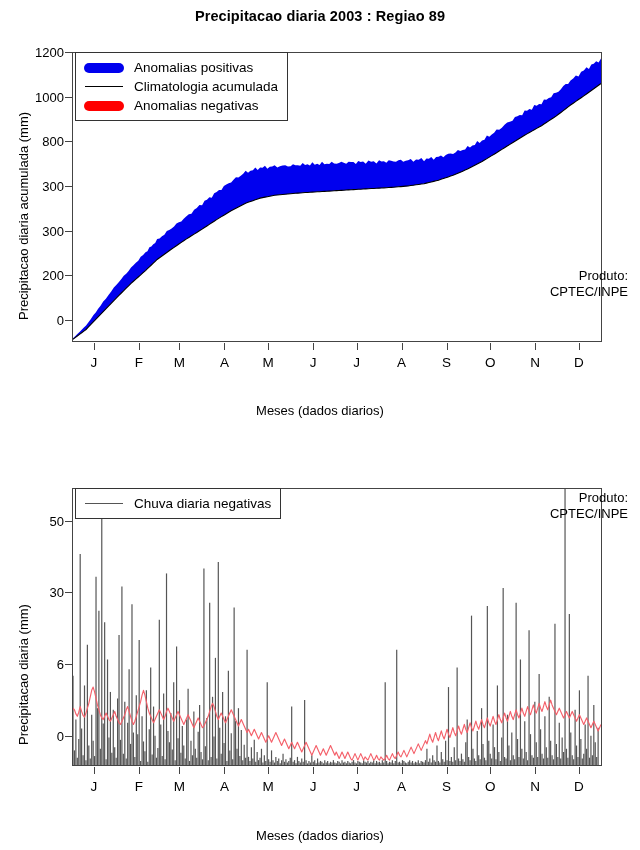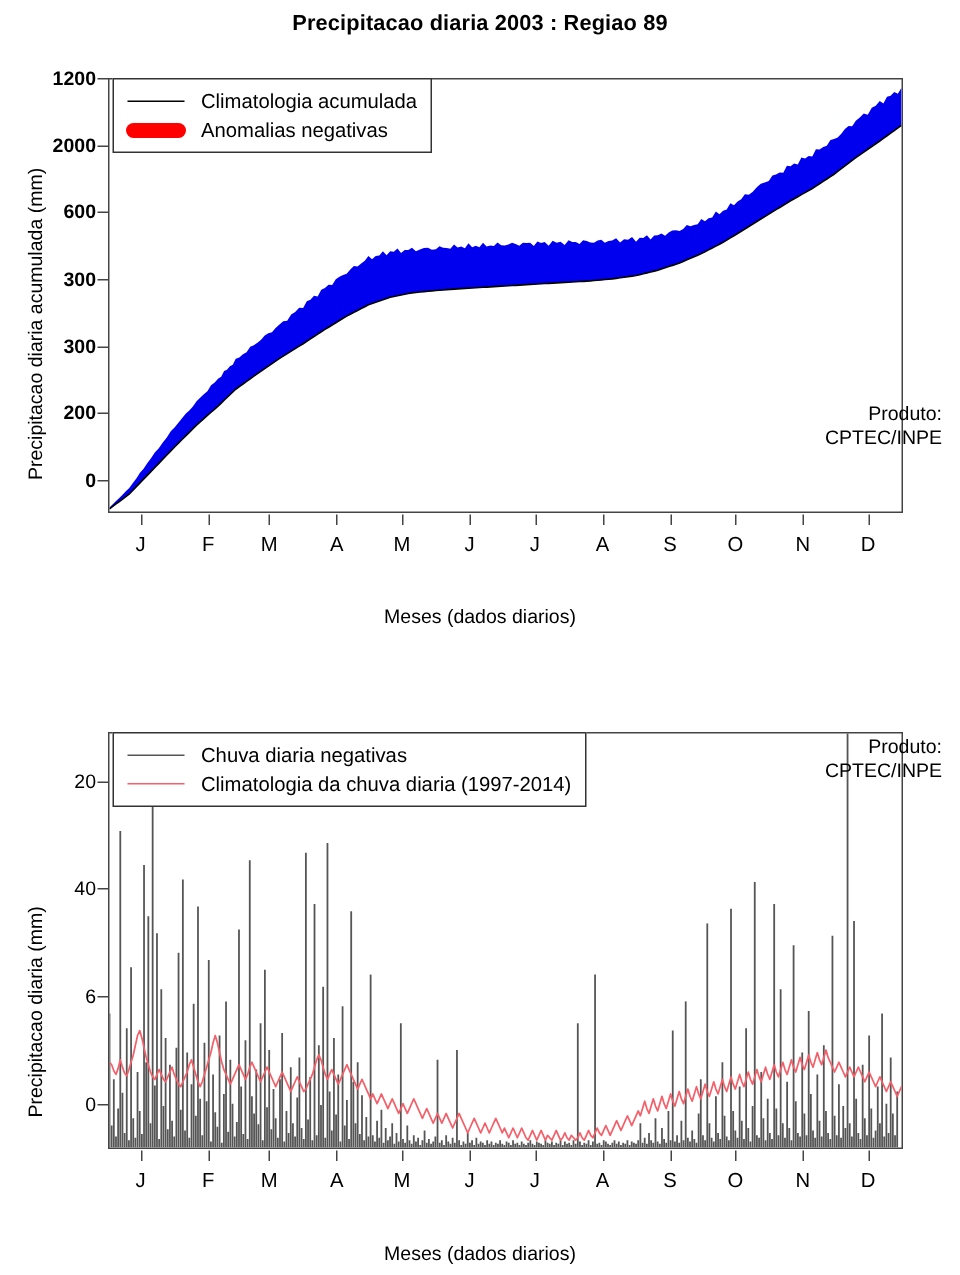--- a/index.html
+++ b/index.html
@@ -51,21 +51,21 @@
     line-height: 1;
     transform: translateY(-50%);
     white-space: nowrap;
   }
   .ytick-mark {
     position: absolute;
     height: 1px;
     background: #444;
     width: 7px;
   }
-  .ylabels-top  { position: absolute; left: 24px; top: 52px; width: 40px; height: 290px; font-weight: bold; }
+  .ylabels-top  { position: absolute; left: 24px; top: 52px; width: 40px; height: 290px; }
   .ylabels-bot  { position: absolute; left: 24px; top: 48px; width: 40px; height: 278px; }
   .yticks-top   { position: absolute; left: 65px; top: 52px; width: 7px; height: 290px; }
   .yticks-bot   { position: absolute; left: 65px; top: 48px; width: 7px; height: 278px; }
 
   .xticks { position: absolute; height: 8px; }
   #xticks-top { left: 72px; top: 343px; width: 530px; }
   #xticks-bot { left: 72px; top: 327px; width: 530px; }
   .xtick-mark { position: absolute; top: 0; width: 1px; height: 7px; background: #444; }
 
   .xlabels { position: absolute; height: 20px; }
@@ -155,22 +155,22 @@
 <div class="page">
 
   <div class="panel" id="panel-top">
 
     <div class="chart-title">Precipitacao diaria 2003 : Regiao 89</div>
 
     <div class="axis-title-y" id="ytitle-top">Precipitacao diaria acumulada (mm)</div>
 
     <div class="ylabels-top">
       <div class="ytick-label" style="top:0px">1200</div>
-      <div class="ytick-label" style="top:44.6px">2000</div>
-      <div class="ytick-label" style="top:89.2px">600</div>
+      <div class="ytick-label" style="top:44.6px">1000</div>
+      <div class="ytick-label" style="top:89.2px">800</div>
       <div class="ytick-label" style="top:133.8px">300</div>
       <div class="ytick-label" style="top:178.5px">300</div>
       <div class="ytick-label" style="top:223.1px">200</div>
       <div class="ytick-label" style="top:267.7px">0</div>
     </div>
     <div class="yticks-top">
       <div class="ytick-mark" style="top:0px"></div>
       <div class="ytick-mark" style="top:44.6px"></div>
       <div class="ytick-mark" style="top:89.2px"></div>
       <div class="ytick-mark" style="top:133.8px"></div>
@@ -182,20 +182,26 @@
     <div class="plotbox" id="plot-top">
       <svg class="svg-layer" viewBox="0 0 530 290" preserveAspectRatio="none">
         <g>
           <path id="band-path" fill="#0000ee" stroke="none" d="M0.00,287.32 L2.18,285.13 L4.37,283.02 L6.55,280.89 L8.74,278.73 L10.92,276.41 L13.10,274.47 L15.53,271.05 L17.96,267.78 L20.38,264.05 L22.81,261.22 L25.24,257.64 L27.66,254.45 L30.33,250.33 L33.00,247.58 L35.67,243.73 L38.34,240.27 L41.01,236.15 L43.68,233.48 L46.11,230.48 L48.53,227.45 L50.96,224.36 L53.39,222.22 L55.82,219.55 L58.24,215.99 L60.67,213.62 L63.10,211.26 L65.52,209.23 L67.95,205.24 L70.38,203.45 L72.80,200.70 L74.74,199.58 L76.68,195.68 L78.63,194.88 L80.57,192.50 L82.51,191.44 L84.45,187.41 L86.88,186.70 L89.30,184.48 L91.73,183.08 L94.16,179.33 L96.58,178.34 L99.01,176.65 L101.44,174.72 L103.86,171.80 L106.29,170.41 L108.72,169.67 L111.14,166.81 L113.57,164.71 L116.24,162.28 L118.91,161.94 L121.58,157.81 L124.25,156.06 L126.92,153.14 L129.59,153.33 L132.01,148.89 L134.44,147.83 L136.87,145.13 L139.29,145.65 L141.72,141.11 L144.15,139.93 L146.58,137.85 L149.00,137.97 L151.43,134.04 L153.86,132.39 L156.28,131.27 L158.71,130.36 L161.14,127.52 L163.56,125.16 L165.99,125.46 L168.42,123.56 L170.84,121.68 L173.27,118.45 L175.70,120.60 L178.12,118.49 L180.55,118.14 L182.98,115.26 L185.40,117.93 L187.83,115.31 L190.26,115.64 L192.68,113.43 L195.11,116.49 L197.54,114.52 L199.96,114.41 L202.39,112.95 L205.06,115.37 L207.73,114.13 L210.40,113.19 L213.07,112.97 L215.74,114.30 L218.41,113.99 L220.83,111.93 L223.26,112.96 L225.69,113.11 L228.11,113.65 L230.54,110.68 L232.97,112.73 L235.39,112.13 L237.82,113.23 L240.25,109.90 L242.67,112.54 L245.10,111.64 L247.53,112.66 L249.95,109.53 L252.38,112.05 L254.81,111.46 L257.23,111.78 L259.66,109.45 L262.09,111.29 L264.51,111.49 L266.94,110.71 L269.37,109.54 L271.79,110.40 L274.22,111.59 L276.65,109.59 L279.08,109.69 L281.50,109.64 L283.93,111.70 L286.36,108.76 L288.78,109.79 L291.21,109.15 L293.88,111.60 L296.55,108.19 L299.22,109.62 L301.89,108.95 L304.56,111.18 L307.23,107.94 L309.65,109.15 L312.08,109.06 L314.51,110.45 L316.93,107.97 L319.36,108.46 L321.79,109.36 L324.21,109.51 L326.64,108.06 L329.07,107.56 L331.49,109.55 L333.92,108.44 L336.35,108.05 L339.02,106.65 L341.68,109.47 L344.35,107.30 L347.02,107.56 L349.69,105.76 L352.36,108.96 L354.79,106.17 L357.22,106.40 L359.64,104.63 L362.07,107.38 L364.50,104.79 L366.92,104.58 L369.35,103.30 L371.78,104.93 L374.20,102.76 L376.63,101.37 L379.06,101.27 L381.48,101.72 L383.91,100.30 L386.34,97.67 L388.76,98.59 L391.19,97.65 L393.62,97.10 L396.04,93.66 L398.47,95.19 L400.90,93.08 L403.32,92.67 L405.75,88.57 L408.18,90.51 L410.60,88.12 L413.03,87.23 L415.46,83.07 L417.88,84.40 L420.31,81.97 L422.74,80.38 L425.16,77.11 L427.83,77.33 L430.50,75.36 L433.17,72.35 L435.84,69.97 L438.51,69.14 L441.18,68.13 L443.61,64.41 L446.03,63.72 L448.46,62.35 L450.89,62.57 L453.32,57.97 L455.74,58.18 L458.17,56.40 L460.60,57.11 L463.02,52.37 L465.45,53.11 L467.88,51.31 L470.30,51.71 L472.73,46.90 L475.16,46.99 L477.58,45.39 L480.01,44.53 L482.44,40.59 L484.86,39.91 L487.29,38.91 L489.72,36.45 L492.14,33.29 L494.57,31.28 L497.00,31.32 L499.42,27.63 L502.09,25.57 L504.76,22.75 L507.43,23.59 L510.10,18.99 L512.77,17.64 L515.44,14.47 L517.87,16.05 L520.29,11.60 L522.72,10.88 L525.15,8.43 L527.57,9.64 L530.00,5.48 L530.00,30.78 L527.57,32.53 L525.15,34.28 L522.72,36.03 L520.29,37.77 L517.87,39.52 L515.44,41.27 L512.77,43.13 L510.10,44.99 L507.43,46.85 L504.76,48.71 L502.09,50.56 L499.42,52.42 L497.00,54.28 L494.57,56.14 L492.14,58.00 L489.72,59.86 L487.29,61.72 L484.86,63.58 L482.44,65.18 L480.01,66.77 L477.58,68.37 L475.16,69.97 L472.73,71.57 L470.30,73.17 L467.88,74.54 L465.45,75.92 L463.02,77.30 L460.60,78.67 L458.17,80.05 L455.74,81.42 L453.32,82.91 L450.89,84.40 L448.46,85.88 L446.03,87.37 L443.61,88.86 L441.18,90.35 L438.51,92.02 L435.84,93.69 L433.17,95.37 L430.50,97.04 L427.83,98.71 L425.16,100.38 L422.74,101.87 L420.31,103.36 L417.88,104.85 L415.46,106.33 L413.03,107.82 L410.60,109.31 L408.18,110.57 L405.75,111.84 L403.32,113.10 L400.90,114.36 L398.47,115.63 L396.04,116.89 L393.62,117.93 L391.19,118.97 L388.76,120.02 L386.34,121.06 L383.91,122.10 L381.48,123.14 L379.06,123.96 L376.63,124.77 L374.20,125.59 L371.78,126.41 L369.35,127.23 L366.92,128.05 L364.50,128.64 L362.07,129.24 L359.64,129.83 L357.22,130.43 L354.79,131.02 L352.36,131.62 L349.69,131.99 L347.02,132.36 L344.35,132.73 L341.68,133.10 L339.02,133.47 L336.35,133.85 L333.92,134.07 L331.49,134.29 L329.07,134.52 L326.64,134.74 L324.21,134.96 L321.79,135.18 L319.36,135.33 L316.93,135.48 L314.51,135.63 L312.08,135.78 L309.65,135.93 L307.23,136.08 L304.56,136.23 L301.89,136.37 L299.22,136.52 L296.55,136.67 L293.88,136.82 L291.21,136.97 L288.78,137.12 L286.36,137.27 L283.93,137.42 L281.50,137.56 L279.08,137.71 L276.65,137.86 L274.22,138.01 L271.79,138.16 L269.37,138.31 L266.94,138.46 L264.51,138.61 L262.09,138.75 L259.66,138.90 L257.23,139.05 L254.81,139.20 L252.38,139.35 L249.95,139.50 L247.53,139.65 L245.10,139.79 L242.67,139.94 L240.25,140.09 L237.82,140.24 L235.39,140.39 L232.97,140.54 L230.54,140.72 L228.11,140.91 L225.69,141.10 L223.26,141.28 L220.83,141.47 L218.41,141.65 L215.74,141.91 L213.07,142.17 L210.40,142.43 L207.73,142.69 L205.06,142.96 L202.39,143.22 L199.96,143.70 L197.54,144.18 L195.11,144.67 L192.68,145.15 L190.26,145.63 L187.83,146.12 L185.40,146.97 L182.98,147.83 L180.55,148.68 L178.12,149.54 L175.70,150.39 L173.27,151.25 L170.84,152.51 L168.42,153.77 L165.99,155.04 L163.56,156.30 L161.14,157.57 L158.71,158.83 L156.28,160.32 L153.86,161.81 L151.43,163.29 L149.00,164.78 L146.58,166.27 L144.15,167.75 L141.72,169.35 L139.29,170.95 L136.87,172.55 L134.44,174.15 L132.01,175.75 L129.59,177.35 L126.92,179.02 L124.25,180.69 L121.58,182.37 L118.91,184.04 L116.24,185.71 L113.57,187.38 L111.14,189.06 L108.72,190.73 L106.29,192.40 L103.86,194.08 L101.44,195.75 L99.01,197.42 L96.58,199.17 L94.16,200.92 L91.73,202.67 L89.30,204.41 L86.88,206.16 L84.45,207.91 L82.51,209.77 L80.57,211.63 L78.63,213.48 L76.68,215.34 L74.74,217.20 L72.80,219.06 L70.38,221.22 L67.95,223.37 L65.52,225.53 L63.10,227.69 L60.67,229.84 L58.24,232.00 L55.82,234.42 L53.39,236.83 L50.96,239.25 L48.53,241.67 L46.11,244.08 L43.68,246.50 L41.01,249.29 L38.34,252.08 L35.67,254.87 L33.00,257.65 L30.33,260.44 L27.66,263.23 L25.24,265.76 L22.81,268.29 L20.38,270.82 L17.96,273.34 L15.53,275.87 L13.10,278.40 L10.92,280.04 L8.74,281.67 L6.55,283.31 L4.37,284.94 L2.18,286.58 L0.00,288.22 Z"></path>
         </g>
         <path id="clim-path" fill="none" stroke="#000000" stroke-width="1.1" d="M0.00,288.22 L2.18,286.58 L4.37,284.94 L6.55,283.31 L8.74,281.67 L10.92,280.04 L13.10,278.40 L15.53,275.87 L17.96,273.34 L20.38,270.82 L22.81,268.29 L25.24,265.76 L27.66,263.23 L30.33,260.44 L33.00,257.65 L35.67,254.87 L38.34,252.08 L41.01,249.29 L43.68,246.50 L46.11,244.08 L48.53,241.67 L50.96,239.25 L53.39,236.83 L55.82,234.42 L58.24,232.00 L60.67,229.84 L63.10,227.69 L65.52,225.53 L67.95,223.37 L70.38,221.22 L72.80,219.06 L74.74,217.20 L76.68,215.34 L78.63,213.48 L80.57,211.63 L82.51,209.77 L84.45,207.91 L86.88,206.16 L89.30,204.41 L91.73,202.67 L94.16,200.92 L96.58,199.17 L99.01,197.42 L101.44,195.75 L103.86,194.08 L106.29,192.40 L108.72,190.73 L111.14,189.06 L113.57,187.38 L116.24,185.71 L118.91,184.04 L121.58,182.37 L124.25,180.69 L126.92,179.02 L129.59,177.35 L132.01,175.75 L134.44,174.15 L136.87,172.55 L139.29,170.95 L141.72,169.35 L144.15,167.75 L146.58,166.27 L149.00,164.78 L151.43,163.29 L153.86,161.81 L156.28,160.32 L158.71,158.83 L161.14,157.57 L163.56,156.30 L165.99,155.04 L168.42,153.77 L170.84,152.51 L173.27,151.25 L175.70,150.39 L178.12,149.54 L180.55,148.68 L182.98,147.83 L185.40,146.97 L187.83,146.12 L190.26,145.63 L192.68,145.15 L195.11,144.67 L197.54,144.18 L199.96,143.70 L202.39,143.22 L205.06,142.96 L207.73,142.69 L210.40,142.43 L213.07,142.17 L215.74,141.91 L218.41,141.65 L220.83,141.47 L223.26,141.28 L225.69,141.10 L228.11,140.91 L230.54,140.72 L232.97,140.54 L235.39,140.39 L237.82,140.24 L240.25,140.09 L242.67,139.94 L245.10,139.79 L247.53,139.65 L249.95,139.50 L252.38,139.35 L254.81,139.20 L257.23,139.05 L259.66,138.90 L262.09,138.75 L264.51,138.61 L266.94,138.46 L269.37,138.31 L271.79,138.16 L274.22,138.01 L276.65,137.86 L279.08,137.71 L281.50,137.56 L283.93,137.42 L286.36,137.27 L288.78,137.12 L291.21,136.97 L293.88,136.82 L296.55,136.67 L299.22,136.52 L301.89,136.37 L304.56,136.23 L307.23,136.08 L309.65,135.93 L312.08,135.78 L314.51,135.63 L316.93,135.48 L319.36,135.33 L321.79,135.18 L324.21,134.96 L326.64,134.74 L329.07,134.52 L331.49,134.29 L333.92,134.07 L336.35,133.85 L339.02,133.47 L341.68,133.10 L344.35,132.73 L347.02,132.36 L349.69,131.99 L352.36,131.62 L354.79,131.02 L357.22,130.43 L359.64,129.83 L362.07,129.24 L364.50,128.64 L366.92,128.05 L369.35,127.23 L371.78,126.41 L374.20,125.59 L376.63,124.77 L379.06,123.96 L381.48,123.14 L383.91,122.10 L386.34,121.06 L388.76,120.02 L391.19,118.97 L393.62,117.93 L396.04,116.89 L398.47,115.63 L400.90,114.36 L403.32,113.10 L405.75,111.84 L408.18,110.57 L410.60,109.31 L413.03,107.82 L415.46,106.33 L417.88,104.85 L420.31,103.36 L422.74,101.87 L425.16,100.38 L427.83,98.71 L430.50,97.04 L433.17,95.37 L435.84,93.69 L438.51,92.02 L441.18,90.35 L443.61,88.86 L446.03,87.37 L448.46,85.88 L450.89,84.40 L453.32,82.91 L455.74,81.42 L458.17,80.05 L460.60,78.67 L463.02,77.30 L465.45,75.92 L467.88,74.54 L470.30,73.17 L472.73,71.57 L475.16,69.97 L477.58,68.37 L480.01,66.77 L482.44,65.18 L484.86,63.58 L487.29,61.72 L489.72,59.86 L492.14,58.00 L494.57,56.14 L497.00,54.28 L499.42,52.42 L502.09,50.56 L504.76,48.71 L507.43,46.85 L510.10,44.99 L512.77,43.13 L515.44,41.27 L517.87,39.52 L520.29,37.77 L522.72,36.03 L525.15,34.28 L527.57,32.53 L530.00,30.78 "></path>
       </svg>
     </div>
 
     <div class="legend" id="legend-top">
+      <div class="legend-row">
+        <span class="legend-key">
+            <span class="key-band" style="background:#0000ee"></span>
+          </span>
+        <span class="legend-text">Anomalias positivas</span>
+      </div>
       <div class="legend-row">
         <span class="legend-key">
             <span class="key-line" style="border-top-color:#000000"></span>
           </span>
         <span class="legend-text">Climatologia acumulada</span>
       </div>
       <div class="legend-row">
         <span class="legend-key">
             <span class="key-band" style="background:#ff0000"></span>
           </span>
@@ -234,22 +240,22 @@
         <div class="xtick-label" style="left: 506.767px;">D</div>
       </div>
     <div class="axis-title-x" id="xtitle-top">Meses (dados diarios)</div>
   </div>
 
   <div class="panel" id="panel-bottom">
 
     <div class="axis-title-y" id="ytitle-bot">Precipitacao diaria (mm)</div>
 
     <div class="ylabels-bot">
-      <div class="ytick-label" style="top:32.5px">20</div>
-      <div class="ytick-label" style="top:104.3px">40</div>
+      <div class="ytick-label" style="top:32.5px">50</div>
+      <div class="ytick-label" style="top:104.3px">30</div>
       <div class="ytick-label" style="top:176.0px">6</div>
       <div class="ytick-label" style="top:247.8px">0</div>
     </div>
     <div class="yticks-bot">
       <div class="ytick-mark" style="top:32.5px"></div>
       <div class="ytick-mark" style="top:104.3px"></div>
       <div class="ytick-mark" style="top:176.0px"></div>
       <div class="ytick-mark" style="top:247.8px"></div>
     </div>
 
@@ -627,26 +633,20 @@
       </svg>
     </div>
 
     <div class="legend" id="legend-bot">
       <div class="legend-row">
         <span class="legend-key">
             <span class="key-line" style="border-top-color:#555555"></span>
           </span>
         <span class="legend-text">Chuva diaria negativas</span>
       </div>
-      <div class="legend-row">
-        <span class="legend-key">
-            <span class="key-line" style="border-top-color:#f4606a"></span>
-          </span>
-        <span class="legend-text">Climatologia da chuva diaria (1997-2014)</span>
-      </div>
     </div>
 
     <div class="produto" id="produto-bot"><span>Produto:</span><br><span>CPTEC/INPE</span></div>
 
     <div class="xticks" id="xticks-bot">
         <div class="xtick-mark" style="left: 21.7808px;"></div>
         <div class="xtick-mark" style="left: 66.7945px;"></div>
         <div class="xtick-mark" style="left: 107.452px;"></div>
         <div class="xtick-mark" style="left: 152.466px;"></div>
         <div class="xtick-mark" style="left: 196.027px;"></div>

